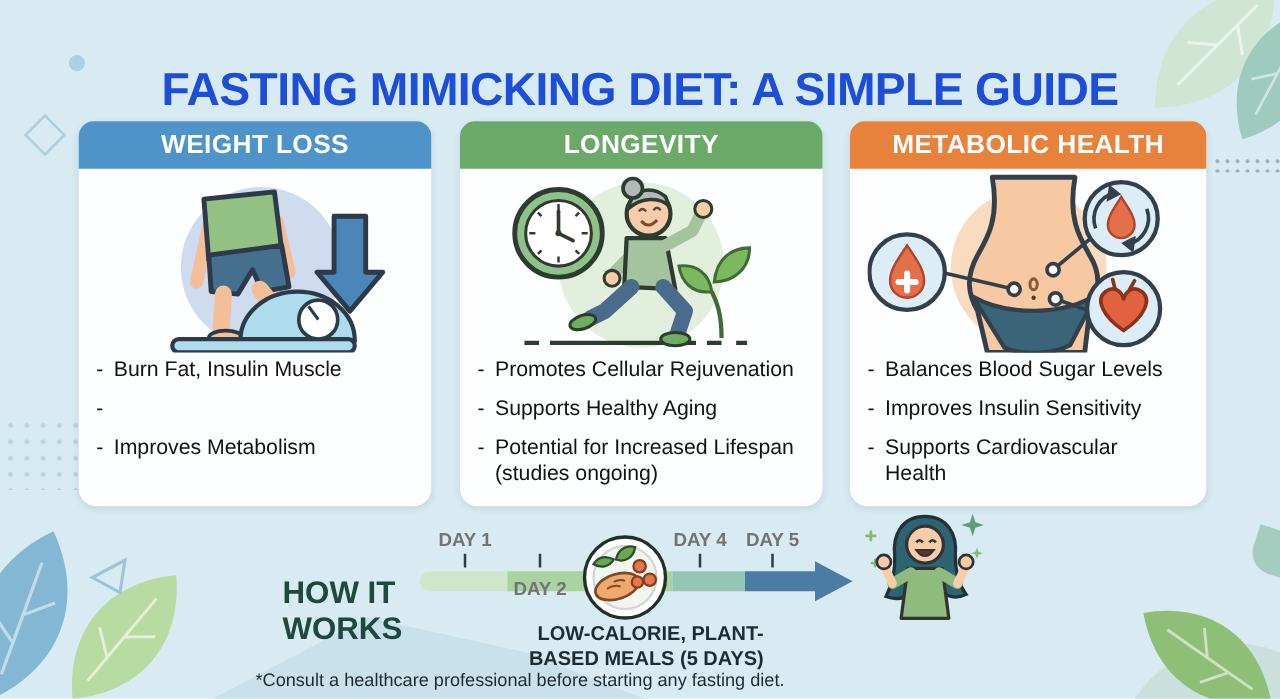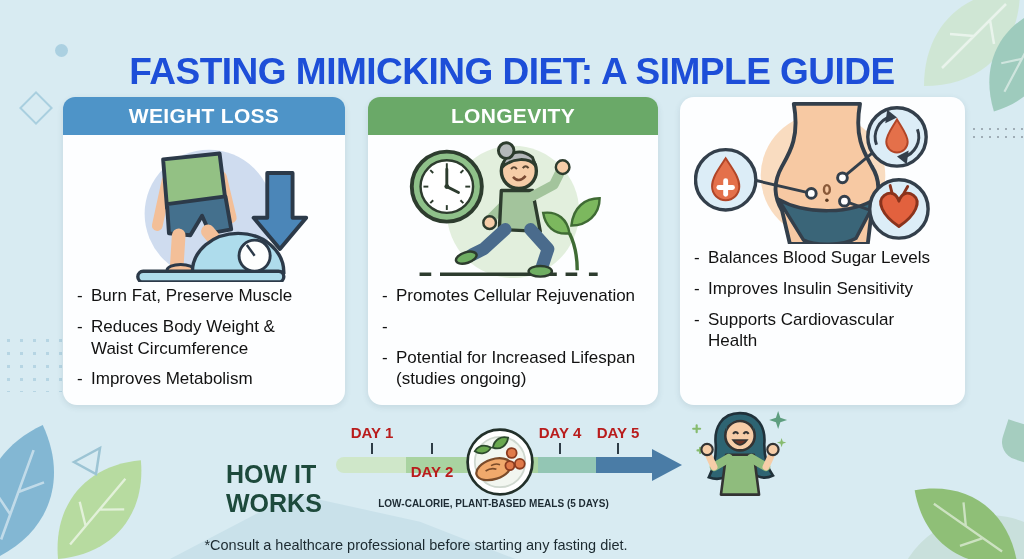--- a/index.html
+++ b/index.html
@@ -43,25 +43,25 @@
   
   .hiw-label{position:absolute;left:226px;top:444px;width:112px;
     font-size:25px;font-weight:800;line-height:1.16;color:#1d4a3c;margin-top:16px;}
   .seg{position:absolute;top:457px;height:16px;}
   .seg1{left:336px;width:70px;background:#cfe7c9;border-radius:9px 0 0 9px;}
   .seg2{left:406px;width:132px;background:#a9d3a1;}
   .seg3{left:538px;width:58px;background:#93c6b4;}
   .seg4{left:596px;width:56px;background:#4a7ca6;}
   .arrowhead{position:absolute;left:652px;top:449px;width:0;height:0;
     border-top:16px solid transparent;border-bottom:16px solid transparent;border-left:30px solid #4a7ca6;}
-  .day{position:absolute;top:424px;transform:translateX(-50%);font-size:15px;font-weight:700;color:#b91c1c;white-space:nowrap;}
+  .day{position:absolute;top:424px;transform:translateX(-50%);font-size:15px;font-weight:700;color:#737373;white-space:nowrap;}
   .tick{position:absolute;top:443px;width:2px;height:11px;background:#2e3c46;}
   .plate{position:absolute;left:464px;top:426px;}
   .woman{position:absolute;left:688px;top:402px;}
-  .cap{position:absolute;text-align:center;font-weight:700;font-size:10px;line-height:1.28;color:#1d2b33;}
+  .cap{position:absolute;text-align:right;font-weight:700;font-size:16px;line-height:1.28;color:#1d2b33;}
   .cap-meals{left:376px;top:498px;width:235px;}
   .cap-fast{left:652px;top:502px;width:170px;}
 
   .footer{position:absolute;left:0;top:537px;width:832px;text-align:center;
     font-size:14.5px;color:#1c2a30;}
 </style>
 </head>
 <body>
 
 <div id="stage">
@@ -127,25 +127,24 @@
         <ellipse cx="163" cy="127" rx="13" ry="6" fill="#f3bf98" stroke="#2c3a49" stroke-width="3" transform="rotate(12 163 127)"></ellipse>
         <path d="M118 140 A 47 40 0 0 1 212 140 Z" fill="#aedcec" stroke="#2c3a49" stroke-width="3.5"></path>
         <rect x="62" y="139" width="150" height="11" rx="5.5" fill="#aedcec" stroke="#2c3a49" stroke-width="3.5"></rect>
         <circle cx="182" cy="123" r="16" fill="#fdfefe" stroke="#2c3a49" stroke-width="3"></circle>
         <line x1="182" y1="123" x2="174" y2="112" stroke="#2c3a49" stroke-width="2.5"></line>
       </svg>
     </div>
     <ul class="bullets">
       <li>
           <span class="dash">-</span>
-          <span class="btxt">Burn Fat, Preserve Muscle</span>
-        </li>
-      <li>
-          <span class="dash">-</span>
-          <span class="btxt">Reduces Body Weight &amp; Waist Circumference</span>
+          <span class="btxt">Burn Fat, Insulin Muscle</span>
+        </li>
+      <li>
+          <span class="dash">-</span>
         </li>
       <li>
           <span class="dash">-</span>
           <span class="btxt">Improves Metabolism</span>
         </li>
     </ul>
   </section>
 
   <section class="card card2" style="left:368px;width:290px;">
     <header class="card-header hdr-green">
@@ -189,29 +188,33 @@
         <path d="M130 42 Q136 49 143 41" stroke="#7a4a33" stroke-width="2.5" fill="none"></path>
       </svg>
     </div>
     <ul class="bullets">
       <li>
           <span class="dash">-</span>
           <span class="btxt">Promotes Cellular Rejuvenation</span>
         </li>
       <li>
           <span class="dash">-</span>
+          <span class="btxt">Supports Healthy Aging</span>
         </li>
       <li>
           <span class="dash">-</span>
           <span class="btxt">Potential for Increased Lifespan (studies ongoing)</span>
         </li>
     </ul>
   </section>
 
   <section class="card card3" style="left:680px;width:285px;">
+    <header class="card-header hdr-orange">
+      <span>METABOLIC HEALTH</span>
+    </header>
     <div class="illo">
       <svg width="258" height="146" viewBox="0 0 260 150">
         <circle cx="130" cy="80" r="64" fill="#f9dcc0"></circle>
         <path d="M100 6 C106 40 96 56 88 70 C78 88 80 102 88 116 L96 150 L176 150 L180 116 C188 100 190 86 180 70 C172 56 162 40 168 6 Z" fill="#f7c9a3" stroke="#333f4b" stroke-width="4" stroke-linejoin="round"></path>
         <path d="M84 104 C112 120 160 120 186 102 L164 144 C150 152 122 152 110 146 Z" fill="#3a6578" stroke="#333f4b" stroke-width="3.5" stroke-linejoin="round"></path>
         <ellipse cx="134" cy="94" rx="3" ry="4.5" fill="none" stroke="#8a5a3a" stroke-width="2.5"></ellipse>
         <circle cx="134" cy="105" r="1.8" fill="#5a3a22"></circle>
         <line x1="118" y1="98" x2="58" y2="84" stroke="#333f4b" stroke-width="3"></line>
         <line x1="150" y1="82" x2="186" y2="52" stroke="#333f4b" stroke-width="3"></line>
         <line x1="152" y1="106" x2="186" y2="118" stroke="#333f4b" stroke-width="3"></line>

